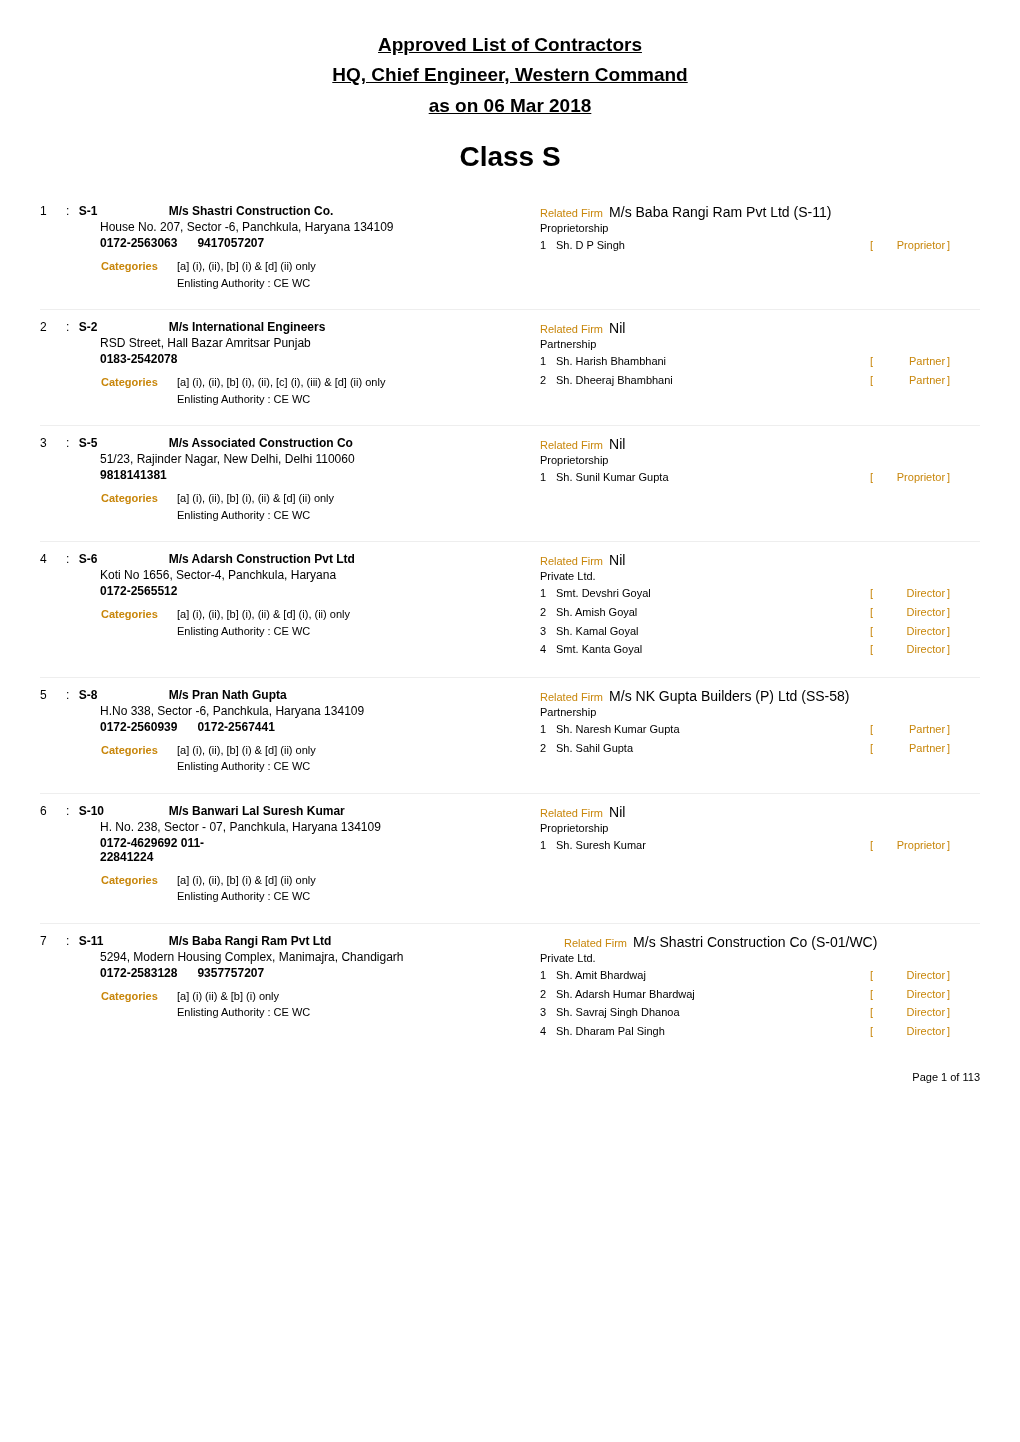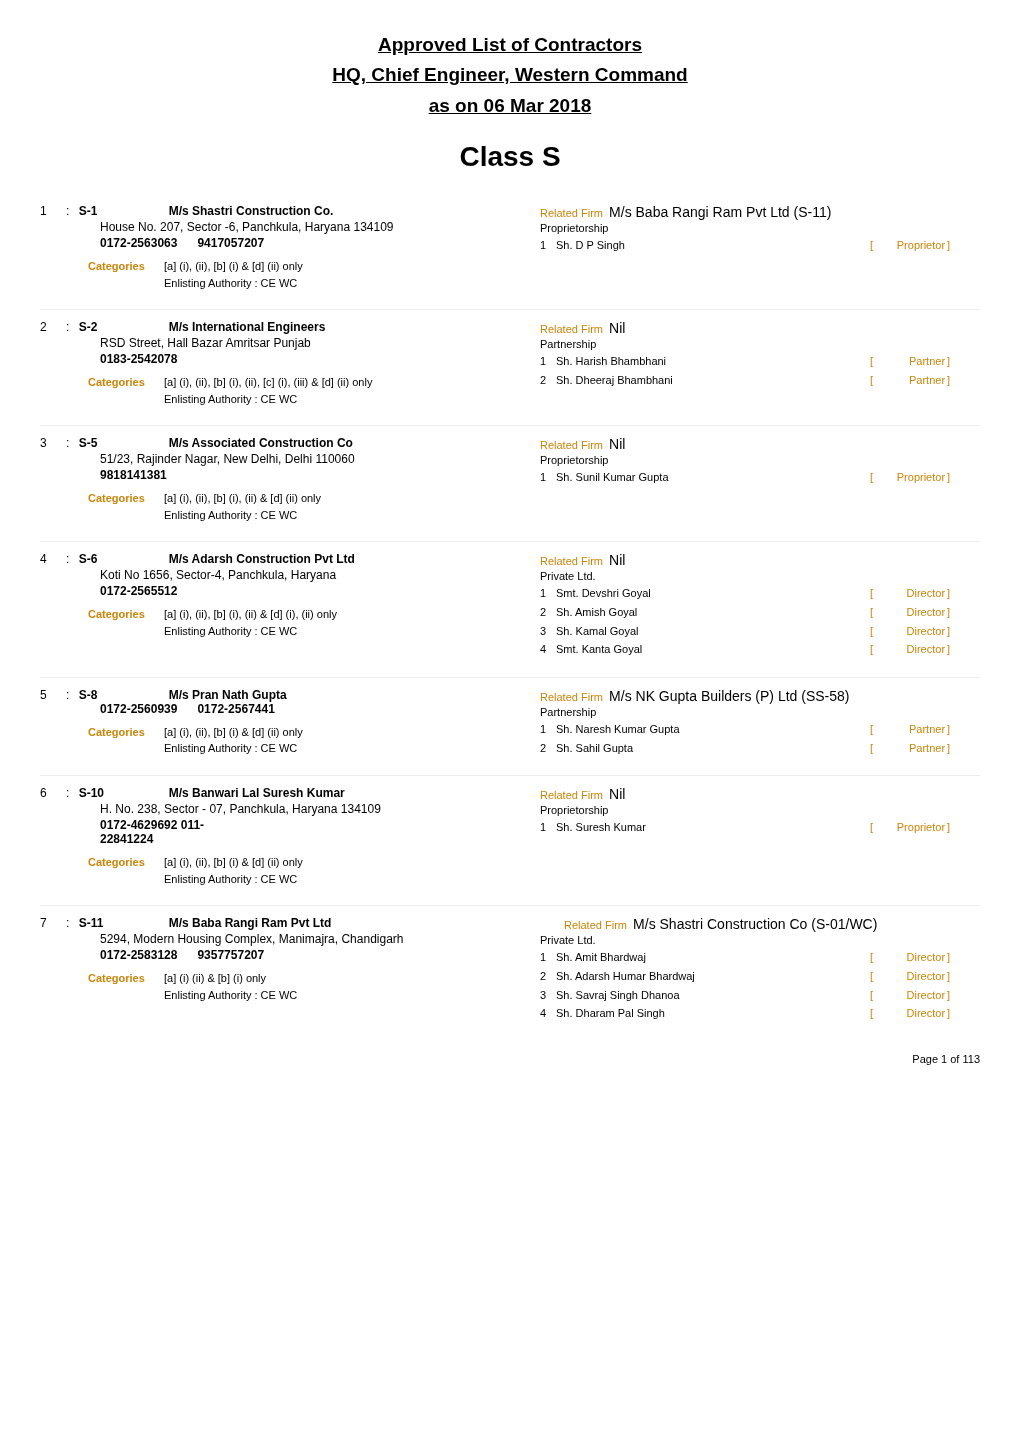--- a/index.html
+++ b/index.html
@@ -67,21 +67,21 @@
       line-height: 1.5;
     }
     .phone {
       font-weight: bold;
       font-size: 12px;
       margin-left: 60px;
     }
     .categories-row {
       display: flex;
       gap: 6px;
-      margin-left: 48px;
+      margin-left: 61px;
       margin-top: 8px;
       align-items: baseline;
     }
     .cat-label {
       color: #c8860a;
       font-weight: bold;
       font-size: 11px;
       min-width: 70px;
     }
     .cat-text {
@@ -349,20 +349,21 @@
     <hr class="divider">
     <div class="contractor-block">
     <div class="contractor-row">
       <div class="left-col">
         <div class="contractor-name-row">
           <span class="serial">5</span>
           <span>:&nbsp;</span>
           <span class="class-code">S-8</span>
           <span class="firm-name">M/s Pran Nath Gupta</span>
         </div>
+        <div class="address">H.No 338, Sector -6, Panchkula,   Haryana 134109</div>
         <div class="phone">0172-2560939&nbsp;&nbsp;&nbsp;&nbsp;&nbsp;&nbsp;0172-2567441</div>
         <div class="categories-row">
           <span class="cat-label">Categories</span>
           <div>
             <div class="cat-text">[a] (i), (ii), [b] (i) &amp; [d] (ii) only</div>
             <div class="cat-text">Enlisting Authority : CE WC</div>
           </div>
         </div>
       </div>
       <div class="right-col">

